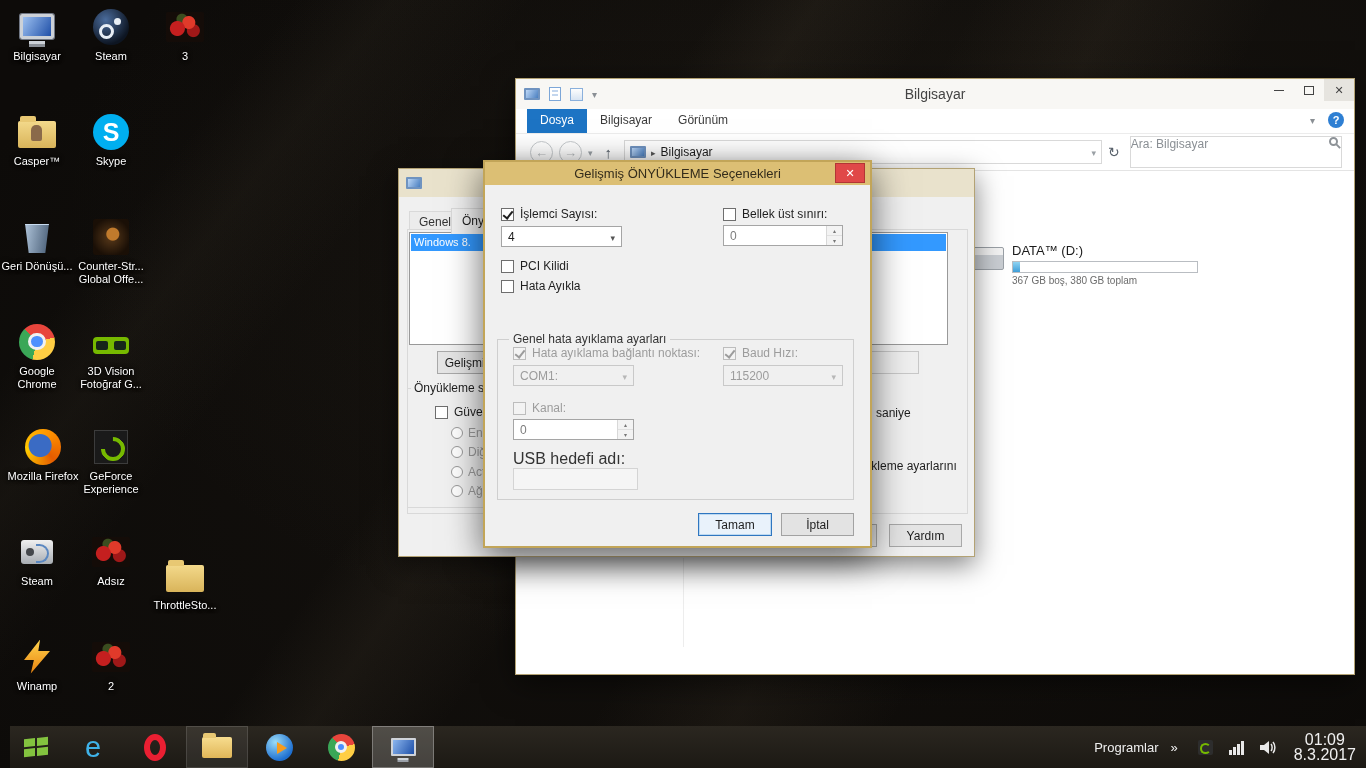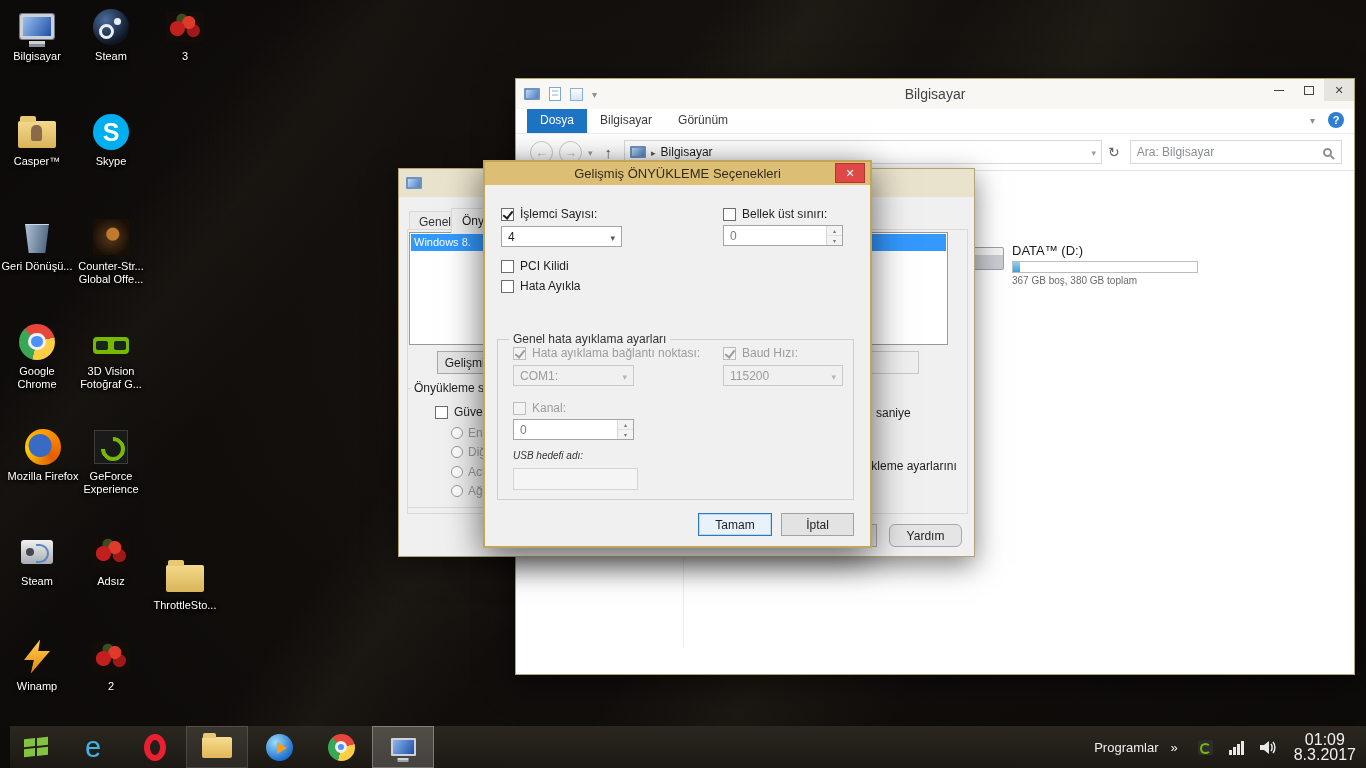--- a/index.html
+++ b/index.html
@@ -105,21 +105,21 @@
   .dspin { position:absolute; height:21px; background:#fff; border:1px solid #a5a5a5; display:flex; font-size:12px; }
   .dspin .sval { flex:1; padding:3px 6px; color:#7d7d7d; }
   .dspin .sbtns { width:16px; border-left:1px solid #d8d8d8; display:flex; flex-direction:column; }
   .dspin .sbtns span { flex:1; background:#f3f3f3; display:flex; align-items:center; justify-content:center;
             font-size:6px; color:#777; }
   .dspin .sbtns .su { border-bottom:1px solid #e0e0e0; }
   .su::before { content:"▴"; } .sd::before { content:"▾"; }
   .i-chevdown::before { content:"▾"; font-size:9px; color:#555; }
   .dis .i-chevdown::before, .dcombo.dis .i-chevdown::before { color:#b7b7b7; }
   .i-x::before { content:"✕"; font-size:11px; color:#fff; }
-  .dlabel { position:absolute; font-size:10px; color:#333;font-style:italic; }
+  .dlabel { position:absolute; font-size:16px; color:#333; }
   .dinput { position:absolute; height:22px; background:#f5f5f5; border:1px solid #d4d4d4; }
   .dbtn { position:absolute; width:74px; height:23px; background:#e3e3e3; border:1px solid #a2a2a2;
           font-size:12px; color:#1e1e1e; display:flex; align-items:center; justify-content:center; }
   .dbtn.focus { border-color:#2f76c0; background:#e9f2fb; box-shadow:inset 0 0 0 1px #bcd9f2; }
 
   
   #explorer { left:515px; top:78px; width:840px; height:597px; background:#fff;
               border:1px solid #b3a274; box-shadow:0 8px 30px rgba(0,0,0,0.55); z-index:1;
               font-size:12px; color:#333; }
   .ex-titlebar { height:30px; position:relative; display:flex; align-items:center; background:#f8f7f4; }
@@ -151,22 +151,22 @@
   .i-left::before { content:"←"; } .i-right::before { content:"→"; }
   .addr-chev::before { content:"▾"; color:#9aa0a5; font-size:9px; }
   .up-arrow { color:#57606a; font-size:15px; margin:0 6px; }
   .up-arrow::before { content:"↑"; }
   .addr-box { width:478px; height:24px; border:1px solid #d9d9d9; display:flex; align-items:center;
               padding:0 5px; gap:5px; }
   .crumb-chev::before { content:"▸"; color:#555; font-size:9px; }
   .crumb-text { font-size:12px; color:#1e1e1e; }
   .addr-spacer { flex:1; }
   .refresh::before { content:"↻"; color:#57606a; font-size:14px; }
-  .search-box { margin-left:4px; width:212px; height:24px; border:1px solid #d9d9d9;
-                display:flex; align-items:center; padding:0 6px; }
+  .search-box { margin-left:4px; width:212px; height:32px; border:1px solid #d9d9d9;
+                display:flex; align-items:flex-start; padding:0 0; }
   .search-box input { border:none; outline:none; flex:1; font-size:12px; color:#444;
                 background:transparent; font-family:inherit; }
   .search-box input::placeholder { color:#8a8f94; opacity:1; }
   .mag { width:9px; height:9px; border:2px solid #8d9297; border-radius:50%; position:relative;
          margin-right:3px; flex:none; }
   .mag::after { content:""; position:absolute; width:6px; height:2px; background:#8d9297;
          transform:rotate(45deg); right:-5px; bottom:-3px; }
   .ex-content { position:absolute; top:93px; bottom:27px; left:0; right:0; background:#fff; }
   .drive-tile { position:absolute; left:456px; top:71px; display:flex; gap:8px; }
   .drive-icon { width:32px; height:23px; margin-top:4px; border-radius:2px; border:1px solid #9aa0a6;
@@ -202,21 +202,21 @@
              color:#fff; font-size:11px; line-height:17px; padding-left:3px; }
   .ms-btn { position:absolute; height:23px; background:#e5e5e5; border:1px solid #a9a9a9;
              font-size:12px; color:#1e1e1e; display:flex; align-items:center; justify-content:center;
              white-space:nowrap; overflow:hidden; }
   #ms-adv { left:38px; top:182px; width:132px; }
   #ms-sil { left:404px; top:182px; width:116px; background:#efefef; border-color:#c8c8c8; }
   #ms-grp-label { position:absolute; left:12px; top:212px; background:#f0f0f0; padding:0 3px; z-index:1; }
   #ms-grp { position:absolute; left:8px; top:219px; width:330px; height:120px; border:1px solid #d9d9d9; }
   .mlabel { position:absolute; font-size:12px; }
   #ms-uygula { left:402px; top:355px; width:76px; }
-  #ms-yardim { left:490px; top:355px; width:73px;border-radius:6px; }
+  #ms-yardim { left:490px; top:355px; width:73px; }
 
   
   #bootdlg { left:483px; top:160px; width:389px; height:388px; background:#f0f0f0;
              border:2px solid #c2a558; box-shadow:0 10px 34px rgba(0,0,0,0.6); z-index:3;
              font-size:12px; color:#1e1e1e; }
   .dlg-titlebar { height:23px; background:#dcbf74; position:relative; display:flex;
              align-items:center; justify-content:center; }
   .dlg-title { font-size:13px; color:#332c1b; }
   .dlg-close { position:absolute; right:5px; top:1px; width:30px; height:20px; background:#e04848;
              border:1px solid #b23535; display:flex; align-items:center; justify-content:center; }

